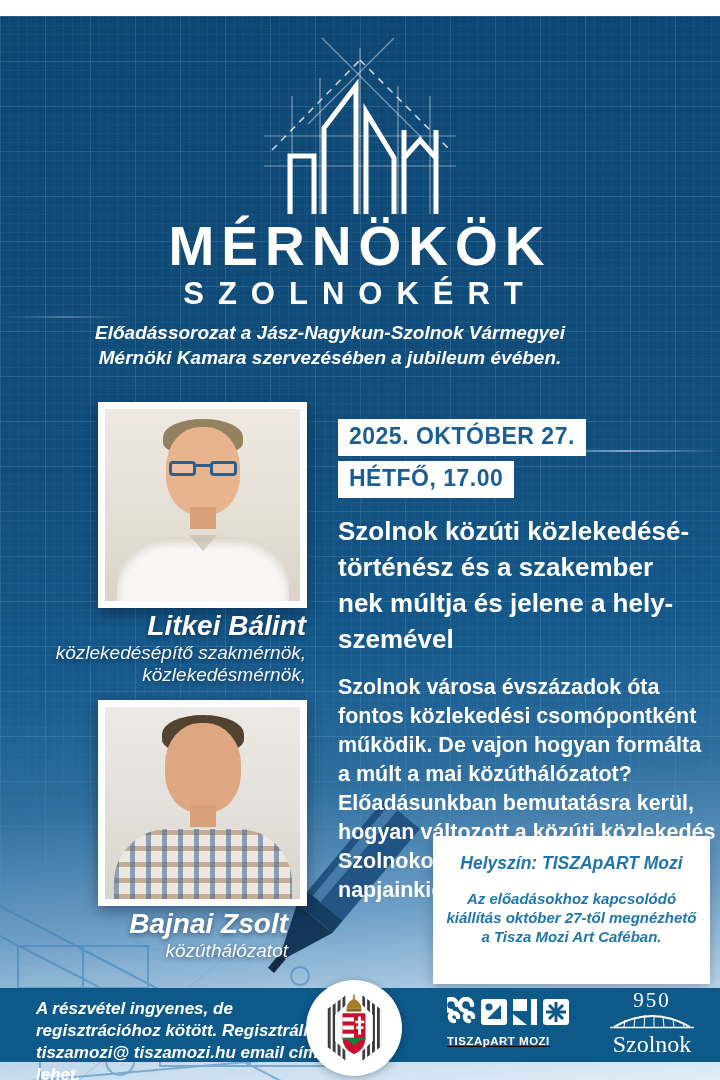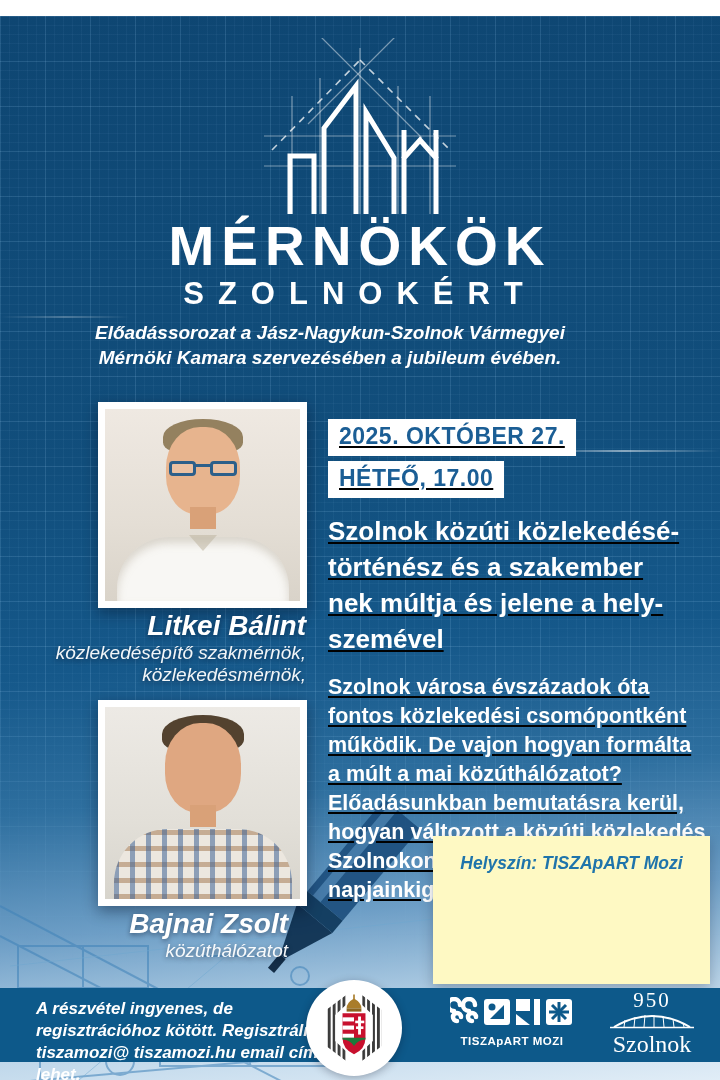--- a/index.html
+++ b/index.html
@@ -64,42 +64,42 @@
     border-left:14px solid transparent;border-right:14px solid transparent;border-top:16px solid rgba(190,180,160,.55);}
 
   
   .namebox{position:absolute;text-align:right;color:#fff;text-shadow:0 2px 5px rgba(0,10,30,.45);}
   .namebox .nm{font-size:28px;font-weight:700;font-style:italic;}
   .namebox .rl{font-size:19px;font-style:italic;line-height:22px;color:rgba(255,255,255,.95);}
   .name1{left:0;top:594px;width:306px;}
   .name2{left:0;top:892px;width:288px;}
 
   
-  .rightcol{position:absolute;left:328px;top:403px;width:380px;text-decoration:underline;}
+  .rightcol{position:absolute;left:338px;top:403px;width:380px;}
   .chip{display:table;background:#fff;color:#1b5e95;font-weight:800;font-size:23px;
     padding:4px 11px 6px 11px;letter-spacing:.5px;}
   .chip + .chip{margin-top:5px;}
   .headline{margin-top:15px;color:#fff;font-size:26px;font-weight:800;line-height:36px;}
   .desc{margin-top:16px;color:#fff;font-size:21.5px;font-weight:600;line-height:29px;width:378px;}
 
   
-  .venue{position:absolute;left:433px;top:820px;width:277px;height:148px;background:#fef9c3;
+  .venue{position:absolute;left:433px;top:820px;width:277px;height:148px;background:#ffffff;
     box-sizing:border-box;padding:17px 8px 10px 8px;text-align:center;font-style:italic;
     box-shadow:0 4px 12px rgba(0,10,30,.25);}
   .venue .vt{color:#1f74ab;font-size:17.5px;font-weight:700;}
   .venue .va{color:#3b8abc;font-size:13.5px;margin-top:3px;}
   .venue .vn{color:#2077ad;font-size:15px;font-weight:700;margin-top:15px;line-height:19px;}
 
   
   .band{position:absolute;left:0;top:972px;width:720px;height:74px;background:#0d598a;}
   .reg{position:absolute;left:36px;top:982px;width:320px;color:#fff;font-size:17px;
     font-style:italic;font-weight:600;line-height:22px;}
   .mmk{position:absolute;left:306px;top:964px;width:96px;height:96px;background:#fff;border-radius:50%;
     box-shadow:0 2px 8px rgba(0,10,30,.3);display:flex;align-items:center;justify-content:center;}
-  .tiszapart{position:absolute;left:447px;top:981px;width:130px;text-align:center;}
+  .tiszapart{position:absolute;left:447px;top:981px;width:130px;text-align:left;text-decoration:underline;}
   .tp-caption{margin-top:4px;color:#fff;font-size:11.5px;font-weight:700;letter-spacing:.5px;}
   .szolnok{position:absolute;left:596px;top:972px;width:112px;text-align:center;color:#fff;}
   .sz-950{font-family:"Liberation Serif",serif;font-size:21px;letter-spacing:2px;}
   .sz-name{font-family:"Liberation Serif",serif;font-size:24px;margin-top:-2px;}
   .slogan{position:absolute;left:430px;top:1051px;width:285px;text-align:center;
     color:#1565a3;font-size:15px;font-weight:700;font-style:italic;}
 </style>
 </head>
 <body>
 
@@ -219,20 +219,21 @@
       <div>Szolnok közúti közlekedésé-</div>
       <div>történész és a szakember</div>
       <div>nek múltja és jelene a hely-</div>
       <div>szemével</div>
     </div>
     <div class="desc">Szolnok városa évszázadok óta fontos közlekedési csomópontként működik. De vajon hogyan formálta a múlt a mai közúthálózatot? Előadásunkban bemutatásra kerül, hogyan változott a közúti közlekedés Szolnokon a történelmi időktől napjainkig.</div>
   </div>
 
   <div class="venue">
     <div class="vt">Helyszín: TISZApART Mozi</div>
+    <div class="vn">Az előadásokhoz kapcsolódó kiállítás október 27-től megnézhető a Tisza Mozi Art Caféban.</div>
   </div>
 
   <div class="band"></div>
   <div class="reg">A részvétel ingyenes, de regisztrációhoz kötött. Regisztrálni a tiszamozi@ tiszamozi.hu email címen lehet.</div>
 
   <div class="mmk">
     <svg width="82" height="82" viewBox="0 0 100 100">
       <defs>
         <pattern id="bars" width="6" height="6" patternUnits="userSpaceOnUse">
           <rect width="6" height="6" fill="#3a3a3a"></rect>

